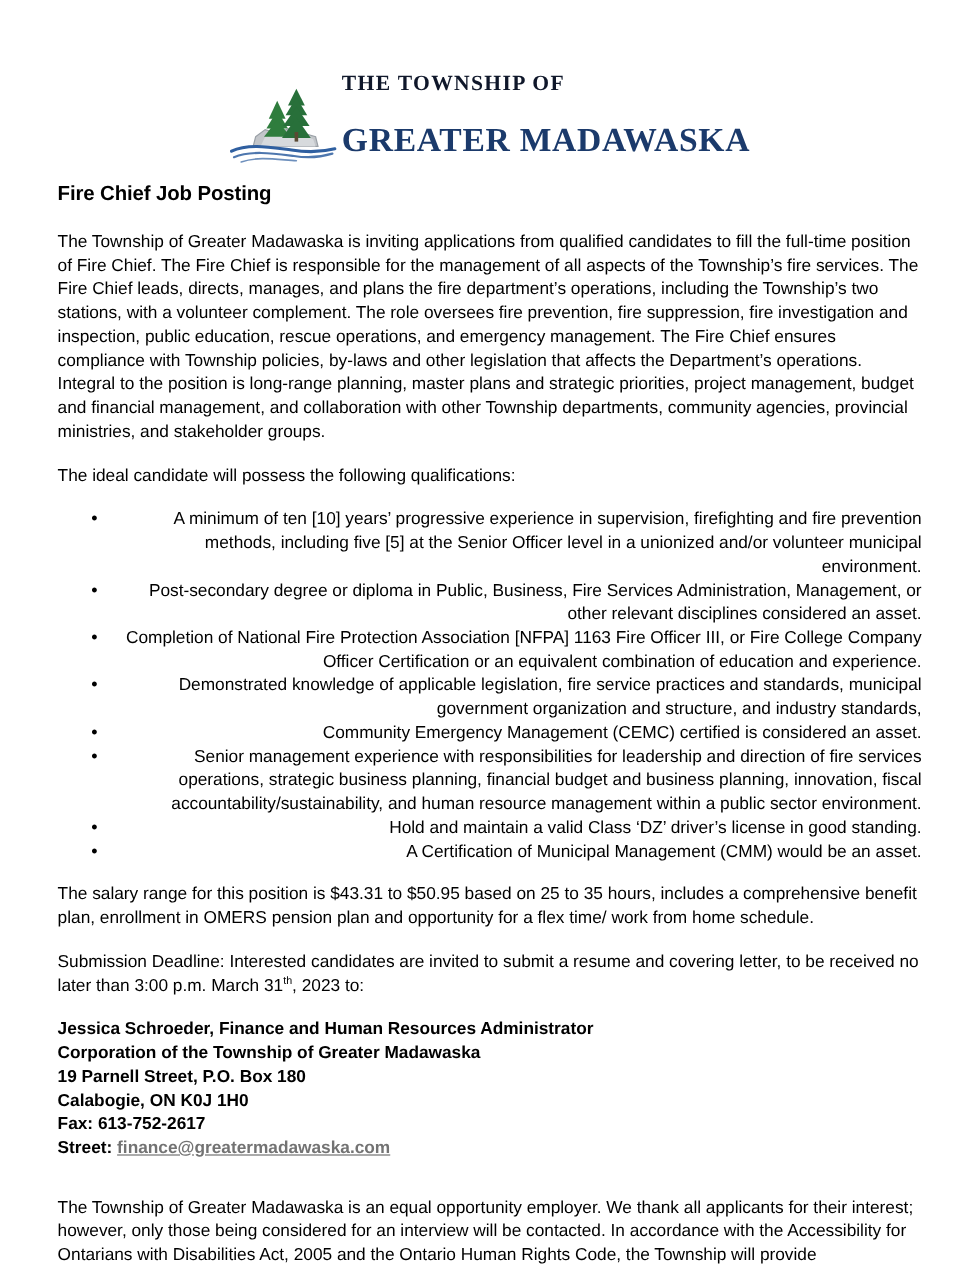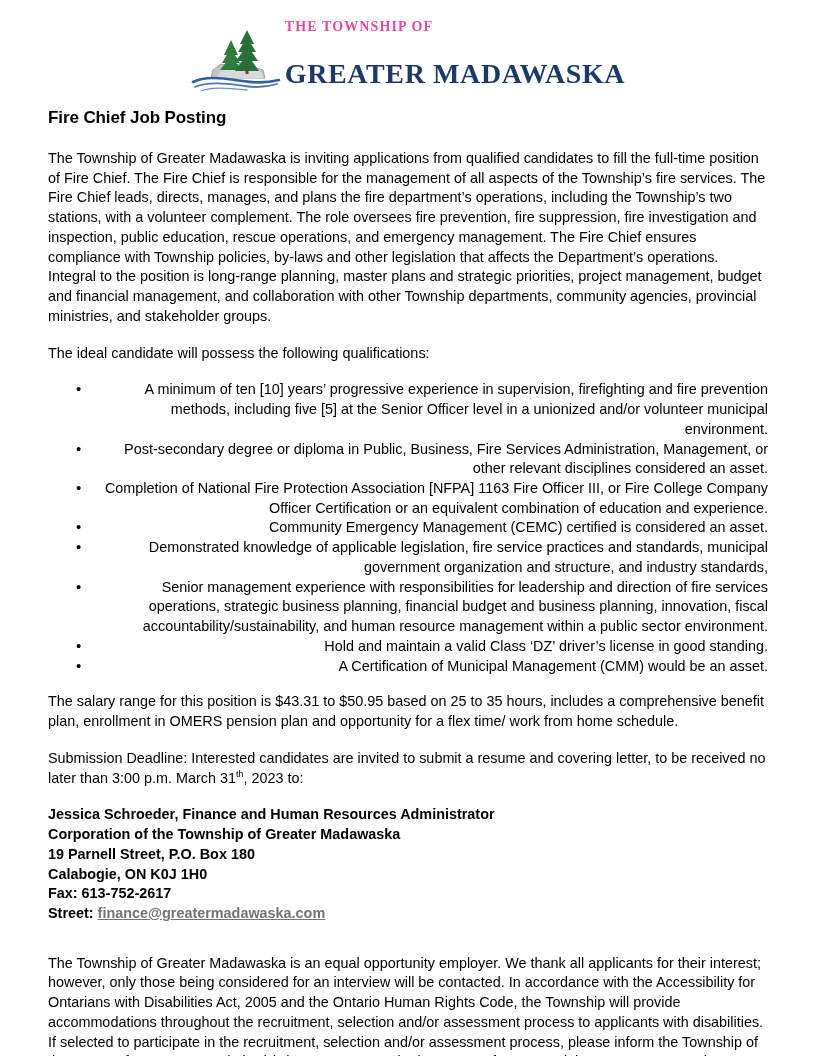--- a/index.html
+++ b/index.html
@@ -43,27 +43,28 @@
     margin-right: 2px;
   }
   .logo-words {
     display: flex;
     flex-direction: column;
     justify-content: flex-end;
     padding-bottom: 8px;
   }
   .logo-line1 {
     font-family: "Liberation Serif", serif;
-    font-size: 14px;
+    font-size: 18px;
     letter-spacing: 1.1px;
-    color: #ec4899;
+    color: #0f172a;
     font-weight: 700;
     line-height: 1;
     margin-bottom: 2px;
     white-space: nowrap;
+    margin-top: 40px;
   }
   .logo-line2 {
     font-family: "Liberation Serif", serif;
     font-size: 28px;
     letter-spacing: 0.6px;
     color: #1b3a6b;
     font-weight: 700;
     line-height: 1;
     white-space: nowrap;
     margin-top: 24px;
@@ -188,22 +189,22 @@
   <div class="body-text">
 
     <p class="para">The Township of Greater Madawaska is inviting applications from qualified candidates to fill the full-time position of Fire Chief. The Fire Chief is responsible for the management of all aspects of the Township’s fire services. The Fire Chief leads, directs, manages, and plans the fire department’s operations, including the Township’s two stations, with a volunteer complement. The role oversees fire prevention, fire suppression, fire investigation and inspection, public education, rescue operations, and emergency management. The Fire Chief ensures compliance with Township policies, by-laws and other legislation that affects the Department’s operations. Integral to the position is long-range planning, master plans and strategic priorities, project management, budget and financial management, and collaboration with other Township departments, community agencies, provincial ministries, and stakeholder groups.</p>
 
     <p class="para lead-in">The ideal candidate will possess the following qualifications:</p>
 
     <ul class="quals">
       <li>A minimum of ten [10] years’ progressive experience in supervision, firefighting and fire prevention methods, including five [5] at the Senior Officer level in a unionized and/or volunteer municipal environment.</li>
       <li>Post-secondary degree or diploma in Public, Business, Fire Services Administration, Management, or other relevant disciplines considered an asset.</li>
       <li>Completion of National Fire Protection Association [NFPA] 1163 Fire Officer III, or Fire College Company Officer Certification or an equivalent combination of education and experience.</li>
+      <li>Demonstrated knowledge of applicable legislation, fire service practices and standards, municipal government organization and structure, and industry standards,</li>
       <li>Community Emergency Management (CEMC) certified is considered an asset.</li>
-      <li>Demonstrated knowledge of applicable legislation, fire service practices and standards, municipal government organization and structure, and industry standards,</li>
       <li>Senior management experience with responsibilities for leadership and direction of fire services operations, strategic business planning, financial budget and business planning, innovation, fiscal accountability/sustainability, and human resource management within a public sector environment.</li>
       <li>Hold and maintain a valid Class ‘DZ’ driver’s license in good standing.</li>
       <li>A Certification of Municipal Management (CMM) would be an asset.</li>
     </ul>
 
     <p class="para">The salary range for this position is $43.31 to $50.95 based on 25 to 35 hours, includes a comprehensive benefit plan, enrollment in OMERS pension plan and opportunity for a flex time/ work from home schedule.</p>
 
     <p class="para"><span>Submission Deadline: Interested candidates are invited to submit a resume and covering letter, to be received no later than 3:00 p.m. March 31</span><sup class="ord">th</sup><span>, 2023 to:</span></p>
 
     <div class="contact-block">

